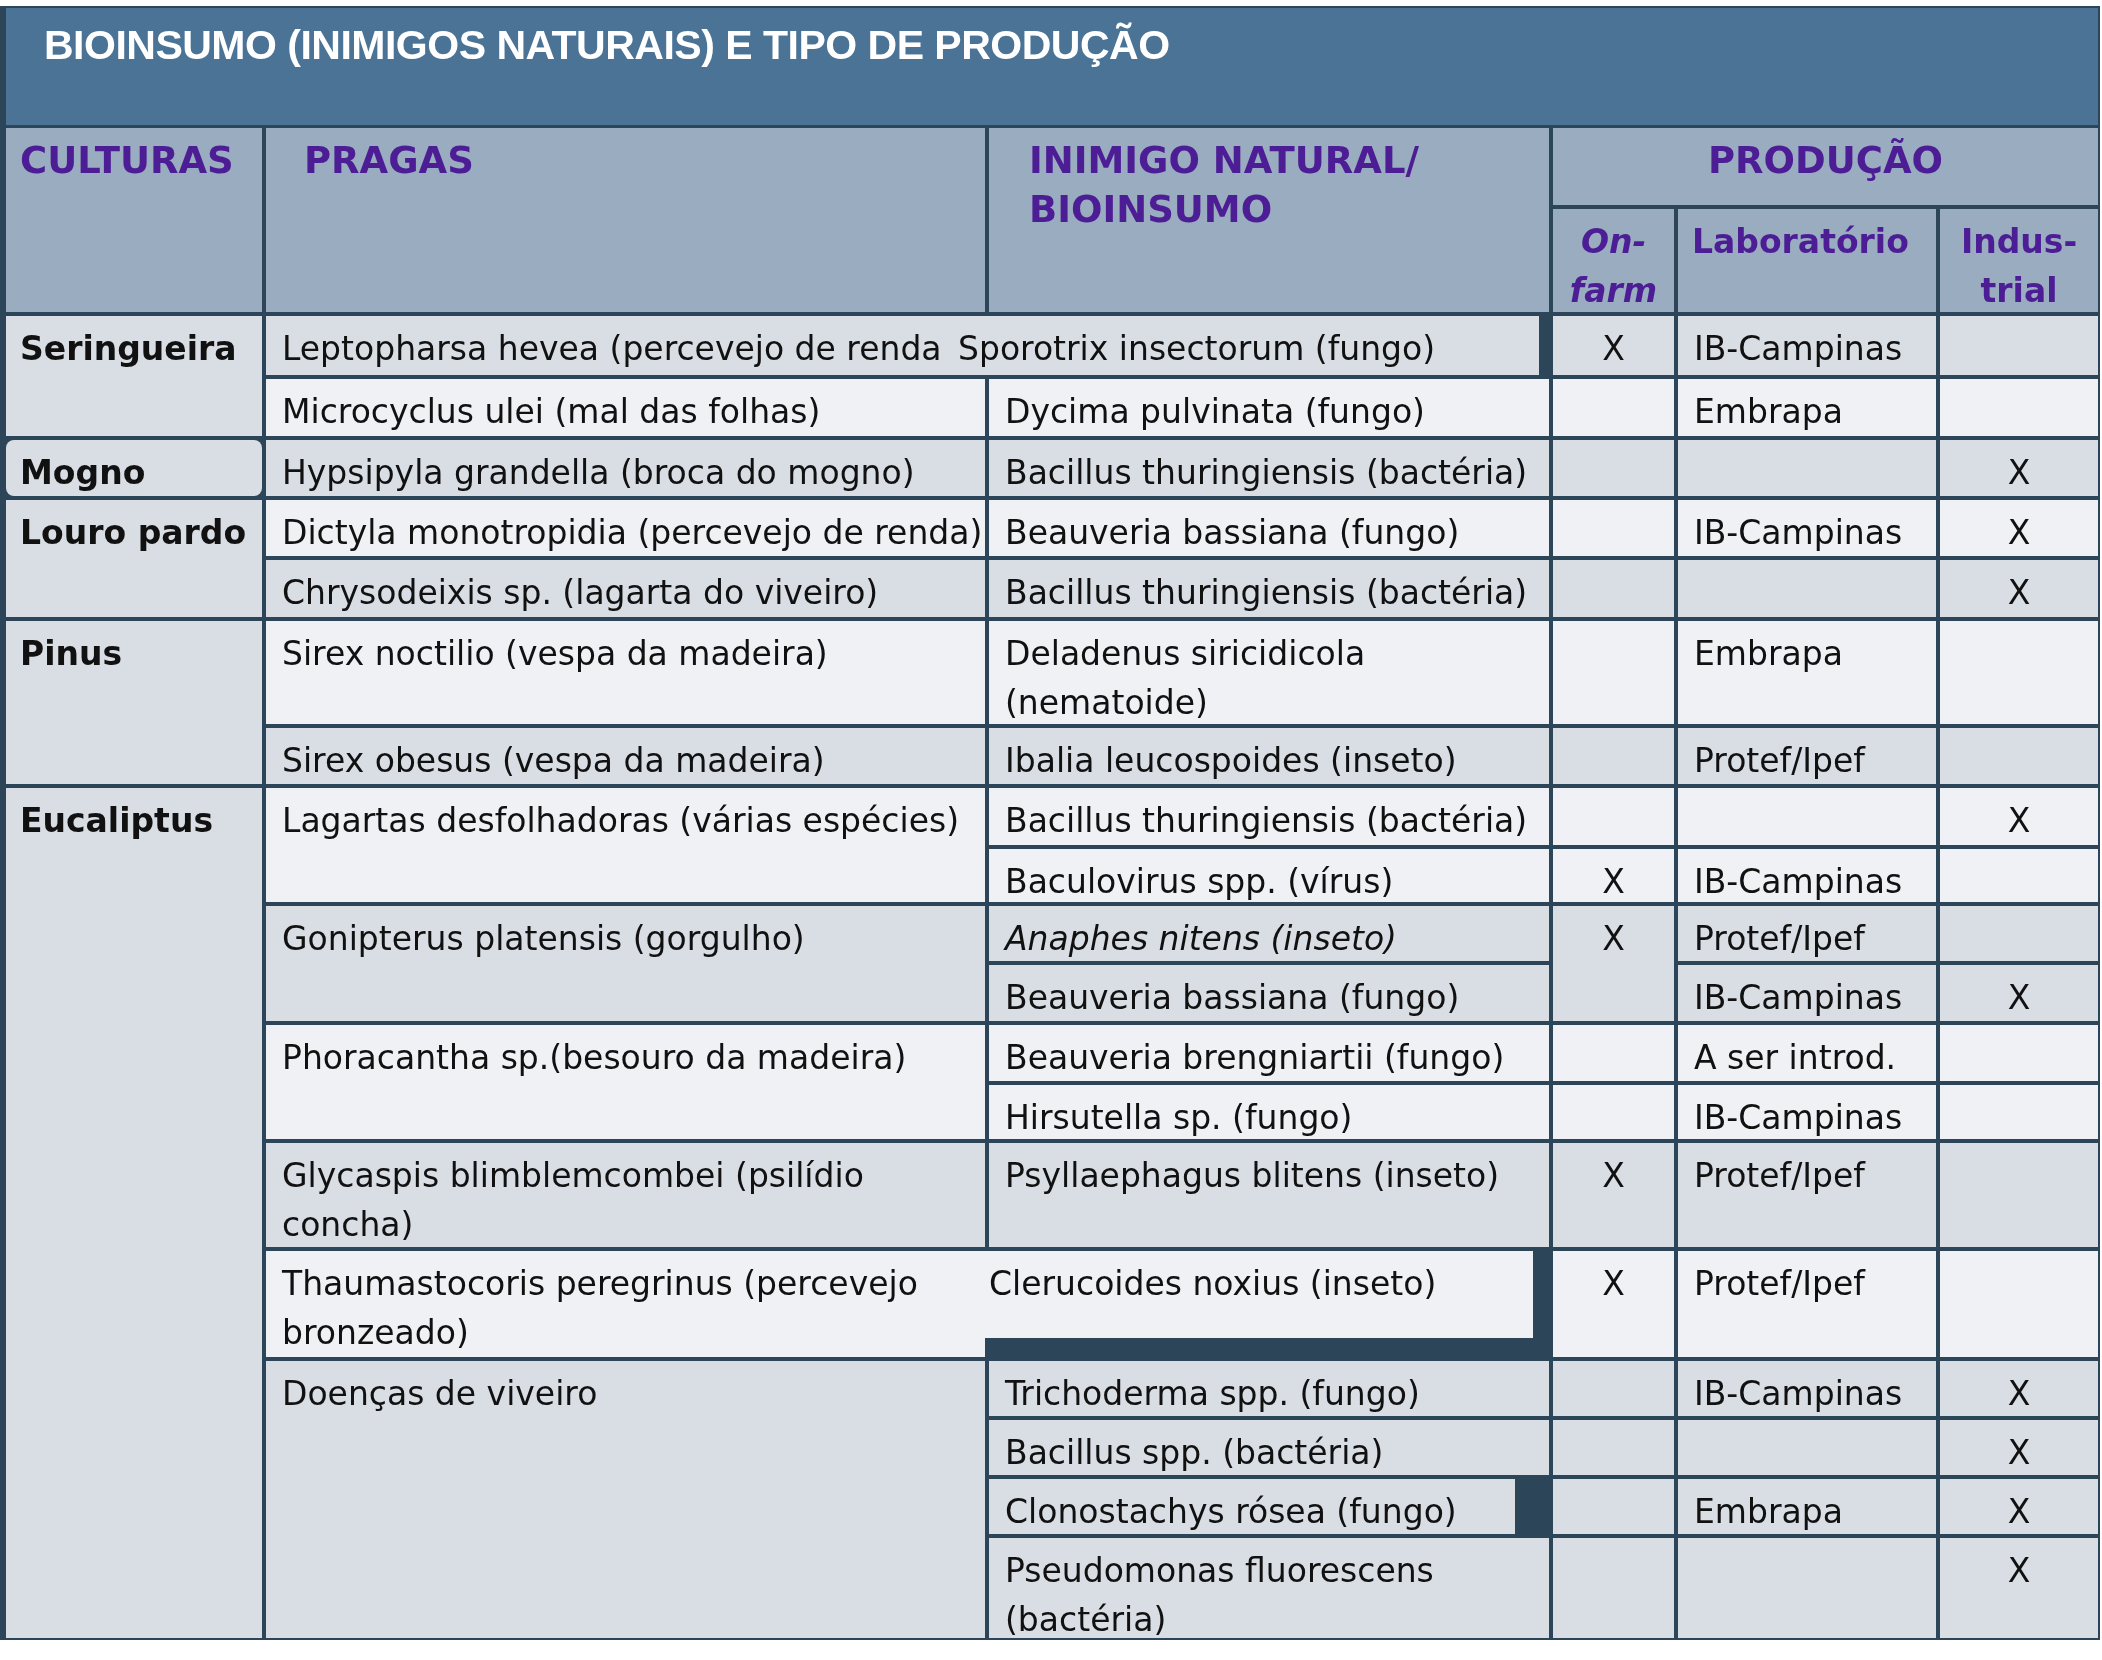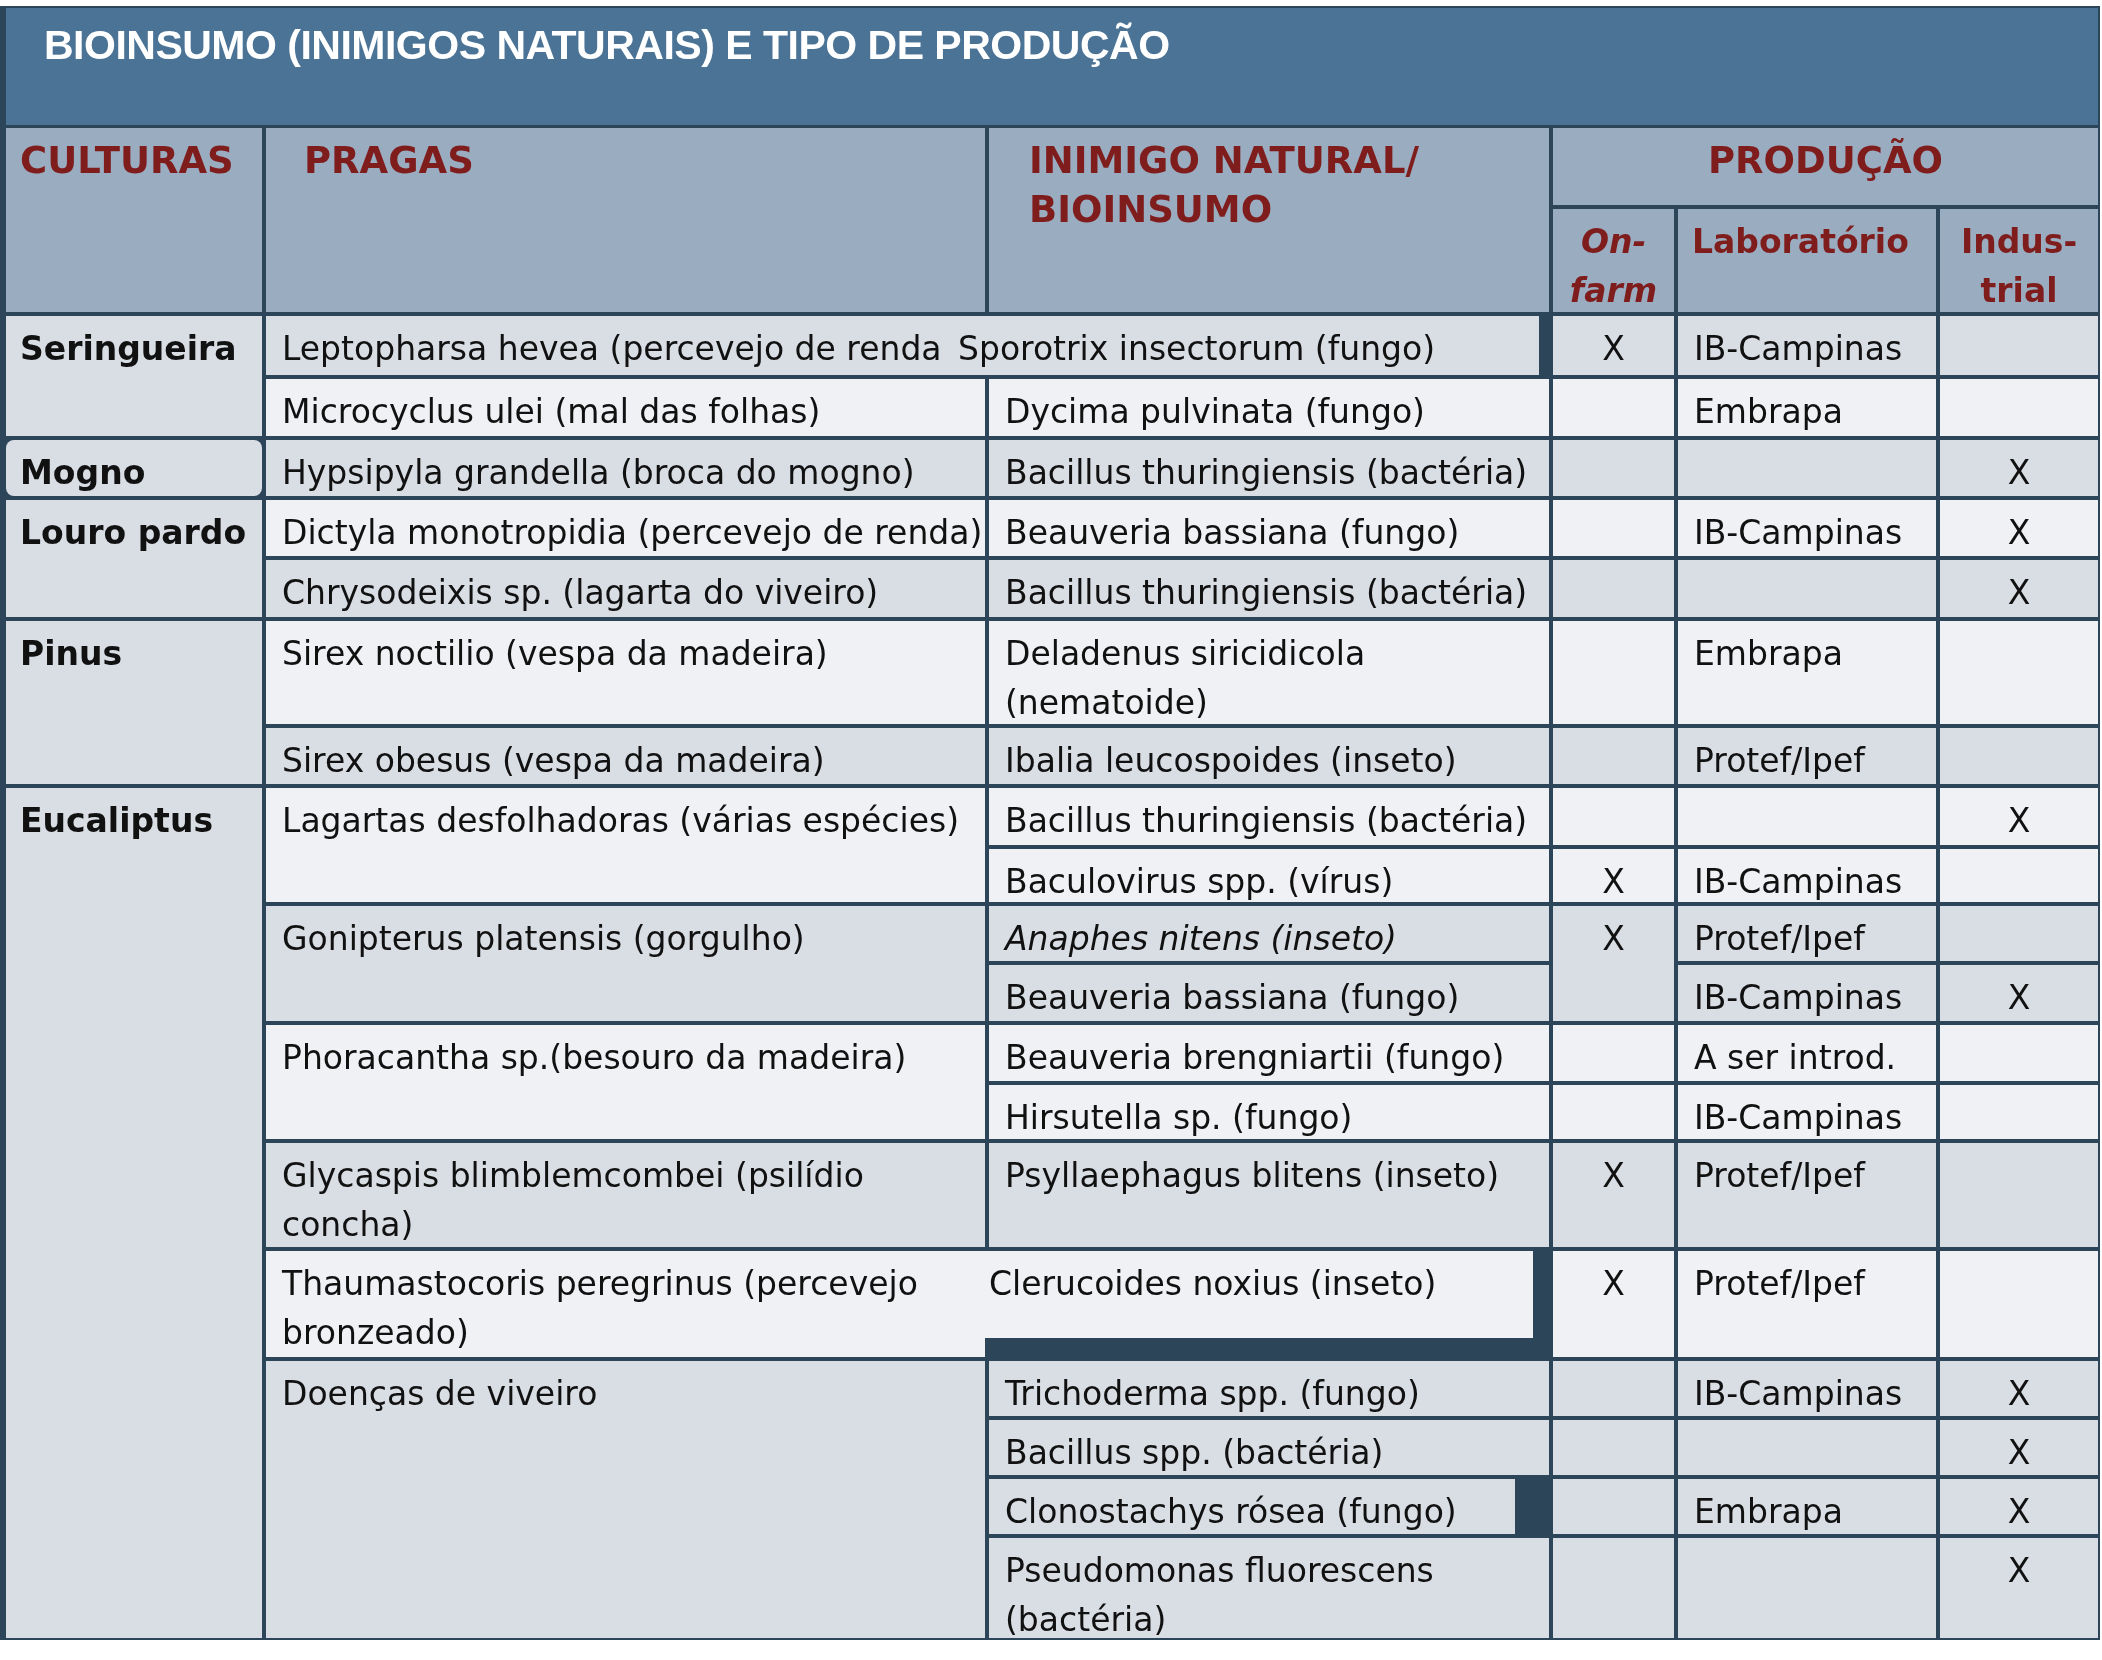--- a/index.html
+++ b/index.html
@@ -2,21 +2,21 @@
 <html><head>
 <meta charset="utf-8">
 <style>
   html, body { margin:0; padding:0; background:#ffffff; }
   body { width:2102px; height:1660px; position:relative; overflow:hidden; font-family:"DejaVu Sans", sans-serif; }
   #frame { position:absolute; left:0; top:6px; width:2100px; height:1634px; background:#2c4558; }
   #title { position:absolute; left:6px; top:8px; width:2092px; height:117px; background:#4a7396; color:#fff;
            font-family:"Liberation Sans", sans-serif; font-weight:bold; font-size:41px; line-height:47px;
            padding:14px 0 0 38px; box-sizing:border-box; letter-spacing:-0.5px; }
   .cell { position:absolute; box-sizing:border-box; font-size:33px; color:#111; padding:8px 0 0 16px; line-height:49px; overflow:hidden; }
-  .hdr { background:#9aacc0; color:#7f1d1d; font-weight:bold; font-size:37px; line-height:49px; }
+  .hdr { background:#9aacc0; color:#4c1d95; font-weight:bold; font-size:37px; line-height:49px; }
   .lt { background:#eff1f5; }
   .dk { background:#d9dee5; }
   .cult { font-weight:bold; padding-left:14px; }
   .ctr { text-align:center; padding-left:0; }
 </style>
 </head>
 <body>
 
 <div id="frame"></div>
 <div id="title">

